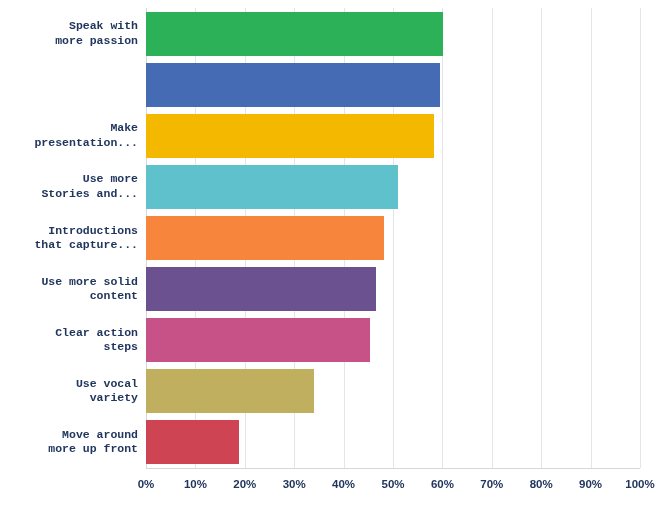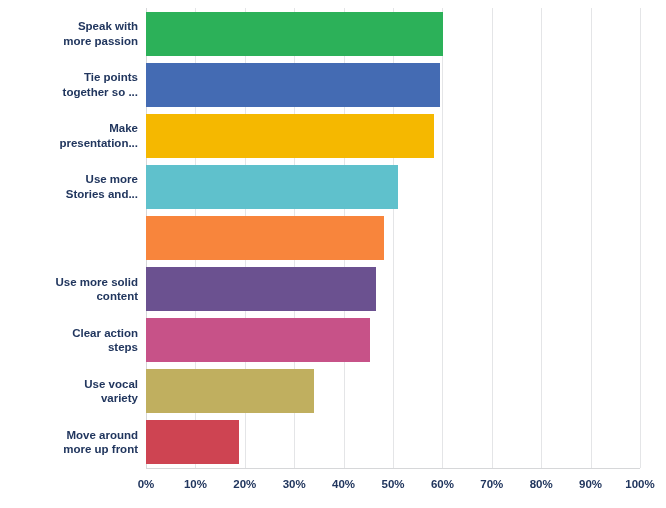--- a/index.html
+++ b/index.html
@@ -85,20 +85,21 @@
     left: 0;
     width: 138px;
     display: flex;
     align-items: center;
     justify-content: flex-end;
     text-align: right;
     color: #21365e;
     font-weight: bold;
     font-size: 11.5px;
     line-height: 14.5px;
+    font-family: Liberation Mono, monospace;
   }
   .label-cell span {
     display: block;
   }
 
   .x-ticks {
     position: absolute;
     left: 146px;
     top: 478px;
     width: 494px;
@@ -119,36 +120,36 @@
 
 <div id="chart-root">
 
   <div class="label-col">
       <div class="label-cell" style="top: 3.55556px; height: 44px;">
         <div>
           <span>Speak with</span>
           <span>more passion</span>
         </div>
       </div>
-      <div class="label-cell" style="top: 54.6667px; height: 44px;">
-        <div>
-          <span>Tie points</span>
-          <span>together so ...</span>
-        </div>
-      </div>
       <div class="label-cell" style="top: 156.889px; height: 44px;">
         <div>
           <span>Use more</span>
           <span>Stories and...</span>
         </div>
       </div>
       <div class="label-cell" style="top: 105.778px; height: 44px;">
         <div>
           <span>Make</span>
           <span>presentation...</span>
+        </div>
+      </div>
+      <div class="label-cell" style="top: 208px; height: 44px;">
+        <div>
+          <span>Introductions</span>
+          <span>that capture...</span>
         </div>
       </div>
       <div class="label-cell" style="top: 259.111px; height: 44px; justify-content: flex-end;">
         <div>
           <span>Use more solid</span>
           <span>content</span>
         </div>
       </div>
       <div class="label-cell" style="top: 310.222px; height: 44px;">
         <div>

